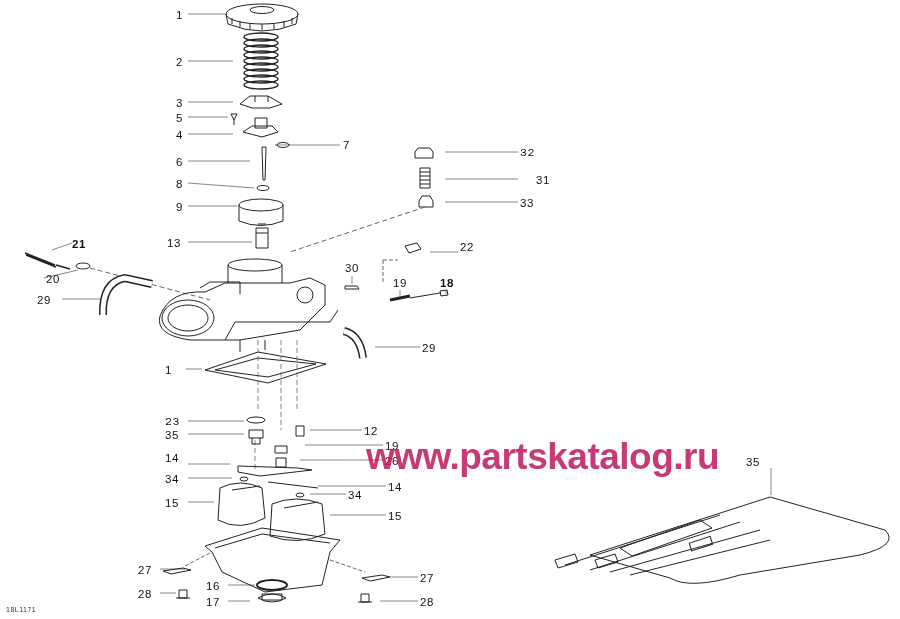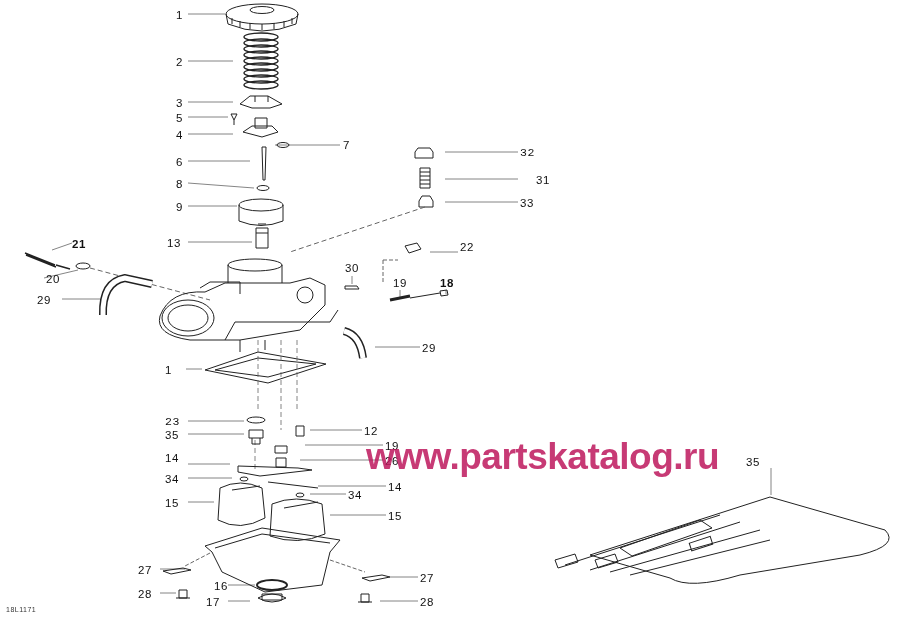--- a/index.html
+++ b/index.html
@@ -211,20 +211,20 @@
   <span class="lbl" style="left:385px;top:455px;">26</span>
   <span class="lbl" style="left:165px;top:452px;">14</span>
   <span class="lbl" style="left:746px;top:456px;">35</span>
   <span class="lbl" style="left:165px;top:473px;">34</span>
   <span class="lbl" style="left:388px;top:481px;">14</span>
   <span class="lbl" style="left:348px;top:489px;">34</span>
   <span class="lbl" style="left:165px;top:497px;">15</span>
   <span class="lbl" style="left:388px;top:510px;">15</span>
   <span class="lbl" style="left:138px;top:564px;">27</span>
   <span class="lbl" style="left:420px;top:572px;">27</span>
-  <span class="lbl" style="left:206px;top:580px;margin-left:8px;">16</span>
+  <span class="lbl" style="left:206px;top:580px;">16</span>
   <span class="lbl" style="left:138px;top:588px;">28</span>
   <span class="lbl" style="left:206px;top:596px;">17</span>
   <span class="lbl" style="left:420px;top:596px;">28</span>
 </div>
 
 <div class="wm">www.partskatalog.ru</div>
 <div class="code">18L1171</div>
 
 </body></html>

